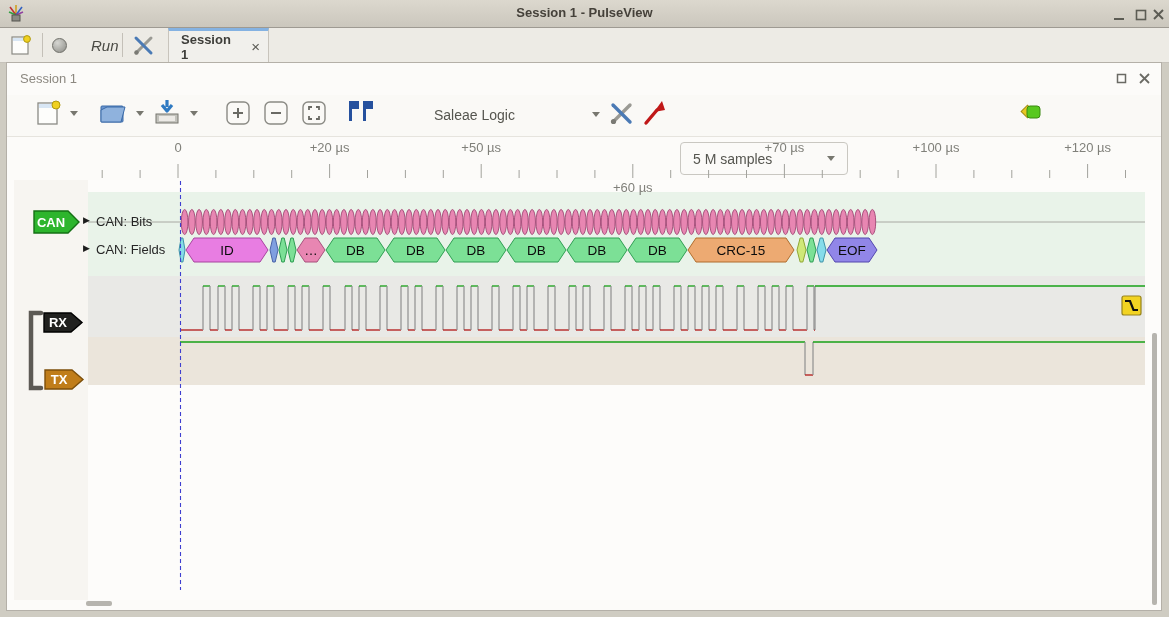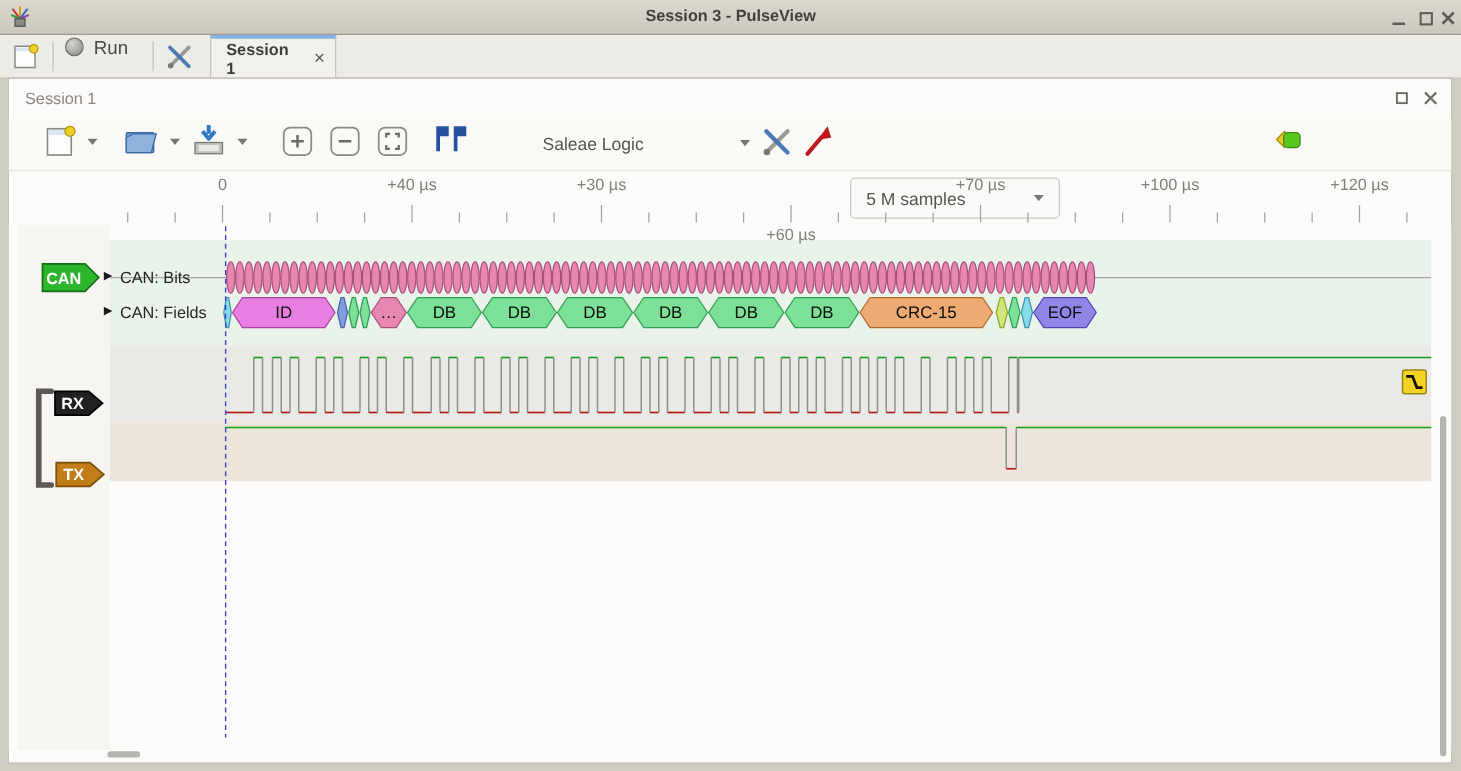--- a/index.html
+++ b/index.html
@@ -6,21 +6,21 @@
   #app{position:relative;width:1169px;height:617px;background:#cfccc2;overflow:hidden;outline:1px solid #3a3a36;}
   
   #titlebar{position:absolute;left:0;top:0;width:1169px;height:27px;
     background:linear-gradient(#dcd8ce,#cbc7bd);border-bottom:1px solid #9e9a92;}
   #window-title{position:absolute;left:0;top:5px;width:1169px;text-align:center;
     font-size:13px;font-weight:bold;color:#45413a;}
   .winctl{position:absolute;top:8px;width:14px;height:13px;cursor:default;}
   
   #main-toolbar{position:absolute;left:0;top:28px;width:1169px;height:34px;background:#edebe5;border-bottom:1px solid #c6c2ba;}
   .tsep{position:absolute;top:5px;width:1px;height:24px;background:#c4c0b8;}
-  #run-button{position:absolute;left:52px;top:2px;height:30px;display:flex;gap:8px;color:#4a4a44;font-size:15px;}
+  #run-button{position:absolute;left:52px;top:2px;height:30px;display:flex;align-items:center;gap:24px;color:#4a4a44;font-size:15px;font-style:italic;}
   .record-circle{width:13px;height:13px;border-radius:50%;background:radial-gradient(circle at 35% 30%,#d6d6d2,#8c8c86);border:1px solid #6f6f69;}
   #session-tab{position:absolute;left:168px;top:0;width:101px;height:34px;background:#f1f0ec;
     border-left:1px solid #c8c4bc;border-right:1px solid #c8c4bc;box-sizing:border-box;
     border-top:3px solid #84b2e2;display:flex;align-items:center;padding:0 8px 0 12px;gap:10px;}
   #session-tab .tab-label{font-size:13px;font-weight:600;color:#3e3e3a;flex:1;}
   #session-tab .tab-close{font-size:15px;color:#5a5a54;}
   
   #mdi{position:absolute;left:6px;top:62px;width:1156px;height:549px;background:#fcfbf9;border:1px solid #b4b0a8;box-sizing:border-box;}
   #session-header{position:absolute;left:6px;top:62px;width:1156px;height:33px;}
   #session-header .hd-title{position:absolute;left:14px;top:9px;font-size:13px;color:#8c8880;}
@@ -55,21 +55,21 @@
     <svg style="position:absolute;left:6px;top:3px" width="20" height="20">
       <g stroke-width="1.6" fill="none">
         <line x1="10" y1="12" x2="10" y2="2" stroke="#d0a020"></line>
         <line x1="10" y1="12" x2="4" y2="4" stroke="#c03030"></line>
         <line x1="10" y1="12" x2="16" y2="4" stroke="#3060c0"></line>
         <line x1="10" y1="12" x2="3" y2="9" stroke="#30a040"></line>
         <line x1="10" y1="12" x2="17" y2="9" stroke="#9040a0"></line>
       </g>
       <rect x="6" y="12" width="8" height="6" fill="#8a8a84" stroke="#55554f" stroke-width="1"></rect>
     </svg>
-    <div id="window-title">Session 3 - PulseView</div>
+    <div id="window-title">Session 1 - PulseView</div>
     <svg class="winctl" style="left:1112px">
         <line x1="2" y1="11" x2="12" y2="11" stroke="#5c5c54" stroke-width="2"></line>
       </svg>
     <svg class="winctl" style="left:1134px">
         <rect x="2.5" y="2.5" width="9" height="9" fill="none" stroke="#5c5c54" stroke-width="1.6"></rect>
       </svg>
     <svg class="winctl" style="left:1152px">
         <g stroke="#5c5c54" stroke-width="2">
           <line x1="2" y1="2" x2="11" y2="11"></line>
           <line x1="11" y1="2" x2="2" y2="11"></line>
@@ -193,22 +193,22 @@
   </div>
 
   <div id="view-bg"></div>
   <div id="label-col"></div>
   <div id="decoder-band" class="band"></div>
   <div id="rx-band" class="band"></div>
   <div id="tx-band" class="band"></div>
 
   <div id="ruler-labels">
       <span class="ruler-label" style="left: 178px;">0</span>
-      <span class="ruler-label" style="left: 329.6px;">+40 µs</span>
-      <span class="ruler-label" style="left: 481.2px;">+30 µs</span>
+      <span class="ruler-label" style="left: 329.6px;">+20 µs</span>
+      <span class="ruler-label" style="left: 481.2px;">+50 µs</span>
       <span class="ruler-label" style="left: 632.8px; margin-top: 40px;">+60 µs</span>
       <span class="ruler-label" style="left: 784.4px;">+70 µs</span>
       <span class="ruler-label" style="left: 936px;">+100 µs</span>
       <span class="ruler-label" style="left: 1087.6px; text-align: center;">+120 µs</span>
     </div>
 
   <svg id="trace-svg">
       <line x1="102.2" y1="170" x2="102.2" y2="178" stroke="#a2a29c"></line>
       <line x1="140.1" y1="170" x2="140.1" y2="178" stroke="#a2a29c"></line>
       <line x1="178" y1="164" x2="178" y2="178" stroke="#a2a29c"></line>

